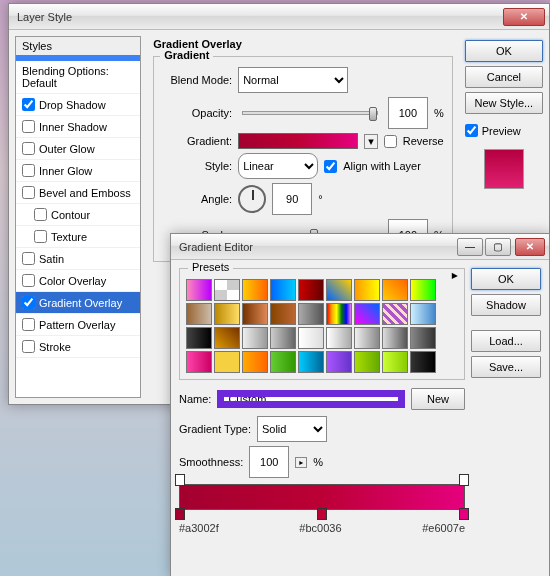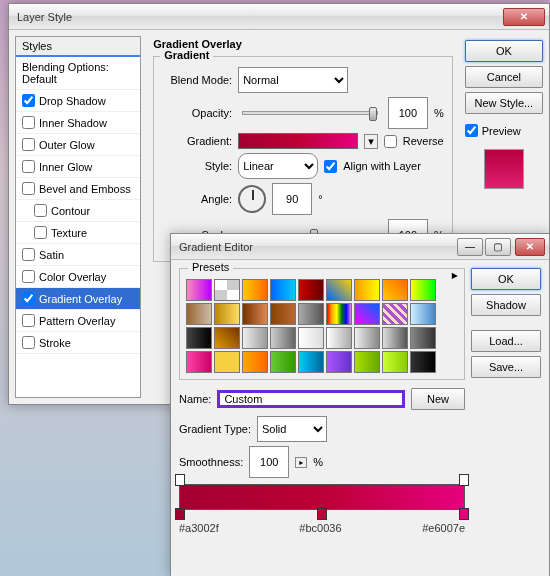--- a/index.html
+++ b/index.html
@@ -7,21 +7,21 @@
 .window { position: absolute; background: #f0f0f0; border: 1px solid #888; box-shadow: 0 0 12px rgba(0,0,0,0.3); }
 .titlebar { height: 26px; background: linear-gradient(180deg, #fdfdfd 0%, #e8e8e8 45%, #d8d8d8 50%, #ececec 100%); border-bottom: 1px solid #bbb; display: flex; align-items: center; padding: 0 4px; }
 .titlebar .title { flex: 1; padding-left: 4px; color: #333; }
 .closebtn { width: 42px; height: 18px; background: linear-gradient(180deg,#e9a3a3,#c94f4f); border: 1px solid #a13333; border-radius: 2px; display:flex; align-items:center; justify-content:center; color:#fff; font-weight:bold; font-size:10px; margin-left:2px;}
 .winbtns { display:flex; gap:2px;}
 .minbtn,.maxbtn{width:26px;height:18px;background:linear-gradient(180deg,#fafafa,#d0d0d0);border:1px solid #888;border-radius:2px;display:flex;align-items:center;justify-content:center;font-size:10px;}
 
 #layerstyle { left: 8px; top: 3px; width: 542px; height: 402px; }
 #layerstyle .body { display:flex; padding:6px; gap:6px; height: calc(100% - 26px); }
 .styles-panel { width: 132px; border:1px solid #999; background:#fff; }
-.styles-panel .hdr { background:#eee; padding:3px 6px; border-bottom:2px solid #3b82f6; }
+.styles-panel .hdr { background:#eee; padding:3px 6px; border-bottom:6px solid #3b82f6; }
 .styles-panel .item { padding:4px 6px; border-bottom:1px solid #f0f0f0; display:flex; align-items:center; gap:4px; cursor:pointer;}
 .styles-panel .item.selected { background:#2f6dd1; color:#fff; }
 .styles-panel input[type=checkbox]{margin:0;}
 .center-panel { flex:1; padding:2px 6px; }
 .groupbox { border:1px solid #bbb; padding:6px 8px; margin-top:6px; position:relative;}
 .groupbox>.legend { position:absolute; top:-8px; left:6px; background:#f0f0f0; padding:0 4px; font-weight:bold;}
 .row { display:flex; align-items:center; margin:4px 0; gap:6px;}
 .row .lbl { width:70px; text-align:right; }
 select { height:26px; border:1px solid #888; background:#fff; }
 .slider { flex:1; height:4px; background:#ddd; border:1px solid #999; position:relative; margin:0 4px;}
@@ -39,21 +39,21 @@
 #gradeditor { left:170px; top:233px; width:380px; height:344px; }
 #gradeditor .body { padding:8px; height:calc(100% - 26px); display:flex; gap:6px;}
 .ge-main{flex:1;}
 .presets-box { border:1px solid #bbb; padding:4px 6px 6px; position:relative; margin-bottom:8px;}
 .presets-box .legend{position:absolute;top:-8px;left:8px;background:#f0f0f0;padding:0 4px;}
 .menu-tri{position:absolute;top:2px;right:6px;font-size:8px;cursor:pointer;}
 .presets-grid { display:grid; grid-template-columns:repeat(9,26px); grid-auto-rows:22px; gap:2px; margin-top:6px;}
 .presets-grid div { border:1px solid #777;}
 .ge-right { width:70px; display:flex; flex-direction:column; gap:4px;}
 .name-row{display:flex;align-items:center;gap:6px;margin:6px 0;}
-.name-row input{flex:1;height:18px;border:3px solid #6d28d9;padding:0 4px;}
+.name-row input{flex:1;height:18px;border:7px solid #6d28d9;padding:0 4px;}
 .gtype-row{display:flex;align-items:center;gap:6px;margin:4px 0;}
 .gradbar-wrap{margin-top:6px;position:relative;}
 .gradbar{height:26px;border:1px solid #555;background:linear-gradient(90deg,#a3002f 0%,#bc0036 50%,#e6007e 100%);}
 .stop{position:absolute;width:10px;height:12px;background:#fff;border:1px solid #333;}
 .stop.top{top:-10px;}
 .stop.bot{bottom:-10px;}
 .hexlabels{display:flex;justify-content:space-between;margin-top:12px;font-size:11px;color:#333;}
 </style>
 </head>
 <body>

